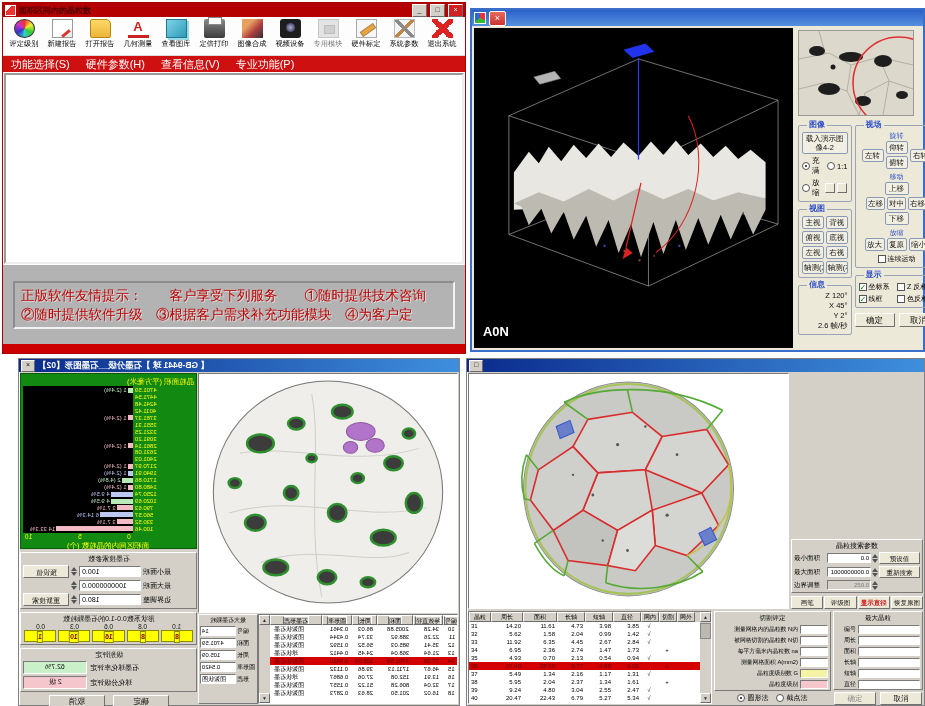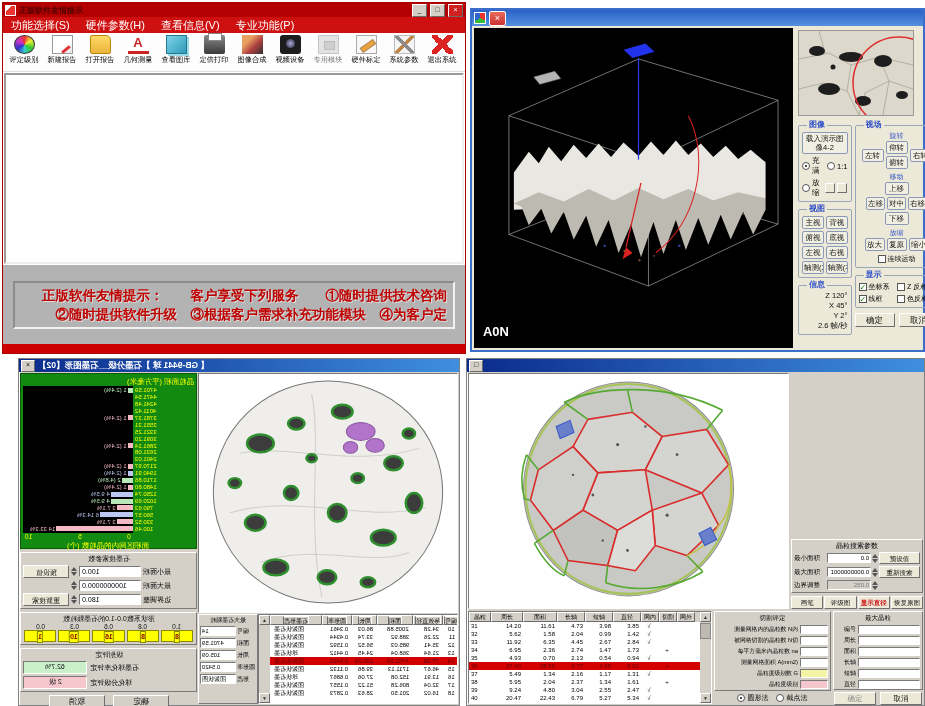--- a/index.html
+++ b/index.html
@@ -51,21 +51,21 @@
   .i-module::after{content:"";position:absolute;left:5px;top:5px;width:9px;height:7px;background:#aaa;border:1px solid #888;}
   .i-calibrate{background:#f7f7f7;border:1px solid #aaa;}
   .i-calibrate::after{content:"";position:absolute;left:3px;top:7px;width:14px;height:4px;background:#e8a33a;transform:rotate(-35deg);border:1px solid #a86;}
   .i-settings{background:linear-gradient(45deg,transparent 43%,#8a8a8a 43% 57%,transparent 57%),
               linear-gradient(-45deg,transparent 43%,#c08548 43% 57%,transparent 57%),#f4f4f4;border:1px solid #bbb;}
   .i-exit{background:linear-gradient(45deg,transparent 40%,#d22 40% 60%,transparent 60%),
           linear-gradient(-45deg,transparent 40%,#d22 40% 60%,transparent 60%);}
   #tl-client{flex:1;background:#fff;margin:1px;border:2px solid;border-color:#9a9a9a #eee #eee #9a9a9a;}
   #tl-status{height:79px;background:#b3b3b3;display:flex;align-items:center;justify-content:center;}
   #tl-noticebox{margin:4px 10px;border:2px solid;border-color:#8c8c8c #f2f2f2 #f2f2f2 #8c8c8c;padding:3px 6px;width:100%;box-sizing:border-box;}
-  #tl-noticebox div{color:#c00000;font-weight:bold;font-size:13.5px;line-height:19px;text-align:right;
+  #tl-noticebox div{color:#c00000;font-weight:normal;font-size:13.5px;line-height:19px;text-align:left;
        font-family:"Liberation Serif",serif;text-shadow:1px 1px 0 rgba(255,255,255,.55);white-space:nowrap;}
   #tl-strip{height:9px;background:#cc0000;}
   
   #tr{left:470px;top:8px;width:455px;height:344px;background:#ece9d8;border:2px solid #3a6ec9;display:flex;flex-direction:column;}
   #tr-title{height:16px;background:linear-gradient(#2a61c8,#5591e0);display:flex;align-items:center;padding:0 2px;gap:3px;}
   #tr-title .ticon{width:10px;height:10px;background:conic-gradient(#e33 0 33%,#3b3 33% 66%,#36c 66%);border:1px solid #fff;}
   #tr-title .ttext{color:#fff;font-size:10px;font-weight:bold;flex:1;}
   #tr-title .xbtn{width:15px;height:13px;background:linear-gradient(#e86a5a,#c33);border:1px solid #fff;border-radius:2px;
         color:#fff;font-size:9px;line-height:12px;text-align:center;}
   #tr-body{flex:1;display:flex;min-height:0;}
@@ -192,80 +192,80 @@
   #br-okrow .dis{color:#8a8a8a;}
 </style>
 </head>
 <body>
 
 <div id="stage">
 
   <div id="tl" class="win">
     <div id="tl-title">
       <span class="ticon"></span>
-      <span class="ttext">正版软件友情提示</span>
+      <span class="ttext">面积区间内的晶粒数</span>
       <span class="wbtn">_</span>
       <span class="wbtn">□</span>
       <span class="wbtn red">×</span>
     </div>
+    <div id="tl-toolbar">
+        <div class="tbi">
+          <div class="tbicon i-color-wheel"></div>
+          <div class="tblabel">评定级别</div>
+        </div>
+        <div class="tbi">
+          <div class="tbicon i-new-report"></div>
+          <div class="tblabel">新建报告</div>
+        </div>
+        <div class="tbi">
+          <div class="tbicon i-open-folder"></div>
+          <div class="tblabel">打开报告</div>
+        </div>
+        <div class="tbi">
+          <div class="tbicon i-measure"></div>
+          <div class="tblabel">几何测量</div>
+        </div>
+        <div class="tbi">
+          <div class="tbicon i-gallery"></div>
+          <div class="tblabel">查看图库</div>
+        </div>
+        <div class="tbi">
+          <div class="tbicon i-printer"></div>
+          <div class="tblabel">定倍打印</div>
+        </div>
+        <div class="tbi">
+          <div class="tbicon i-compose"></div>
+          <div class="tblabel">图像合成</div>
+        </div>
+        <div class="tbi">
+          <div class="tbicon i-camera"></div>
+          <div class="tblabel">视频设备</div>
+        </div>
+        <div class="tbi dis">
+          <div class="tbicon i-module"></div>
+          <div class="tblabel">专用模块</div>
+        </div>
+        <div class="tbi">
+          <div class="tbicon i-calibrate"></div>
+          <div class="tblabel">硬件标定</div>
+        </div>
+        <div class="tbi">
+          <div class="tbicon i-settings"></div>
+          <div class="tblabel">系统参数</div>
+        </div>
+        <div class="tbi">
+          <div class="tbicon i-exit"></div>
+          <div class="tblabel">退出系统</div>
+        </div>
+      </div>
     <div id="tl-menu">
         <span class="menu-item">功能选择(S)</span>
         <span class="menu-item">硬件参数(H)</span>
         <span class="menu-item">查看信息(V)</span>
         <span class="menu-item">专业功能(P)</span>
-      </div>
-    <div id="tl-toolbar">
-        <div class="tbi">
-          <div class="tbicon i-color-wheel"></div>
-          <div class="tblabel">评定级别</div>
-        </div>
-        <div class="tbi">
-          <div class="tbicon i-new-report"></div>
-          <div class="tblabel">新建报告</div>
-        </div>
-        <div class="tbi">
-          <div class="tbicon i-open-folder"></div>
-          <div class="tblabel">打开报告</div>
-        </div>
-        <div class="tbi">
-          <div class="tbicon i-measure"></div>
-          <div class="tblabel">几何测量</div>
-        </div>
-        <div class="tbi">
-          <div class="tbicon i-gallery"></div>
-          <div class="tblabel">查看图库</div>
-        </div>
-        <div class="tbi">
-          <div class="tbicon i-printer"></div>
-          <div class="tblabel">定倍打印</div>
-        </div>
-        <div class="tbi">
-          <div class="tbicon i-compose"></div>
-          <div class="tblabel">图像合成</div>
-        </div>
-        <div class="tbi">
-          <div class="tbicon i-camera"></div>
-          <div class="tblabel">视频设备</div>
-        </div>
-        <div class="tbi dis">
-          <div class="tbicon i-module"></div>
-          <div class="tblabel">专用模块</div>
-        </div>
-        <div class="tbi">
-          <div class="tbicon i-calibrate"></div>
-          <div class="tblabel">硬件标定</div>
-        </div>
-        <div class="tbi">
-          <div class="tbicon i-settings"></div>
-          <div class="tblabel">系统参数</div>
-        </div>
-        <div class="tbi">
-          <div class="tbicon i-exit"></div>
-          <div class="tblabel">退出系统</div>
-        </div>
       </div>
     <div id="tl-client"></div>
     <div id="tl-status">
       <div id="tl-noticebox">
           <div>正版软件友情提示：　　客户享受下列服务　　①随时提供技术咨询</div>
           <div>②随时提供软件升级　③根据客户需求补充功能模块　④为客户定</div>
         </div>
     </div>
     <div id="tl-strip"></div>
   </div>

